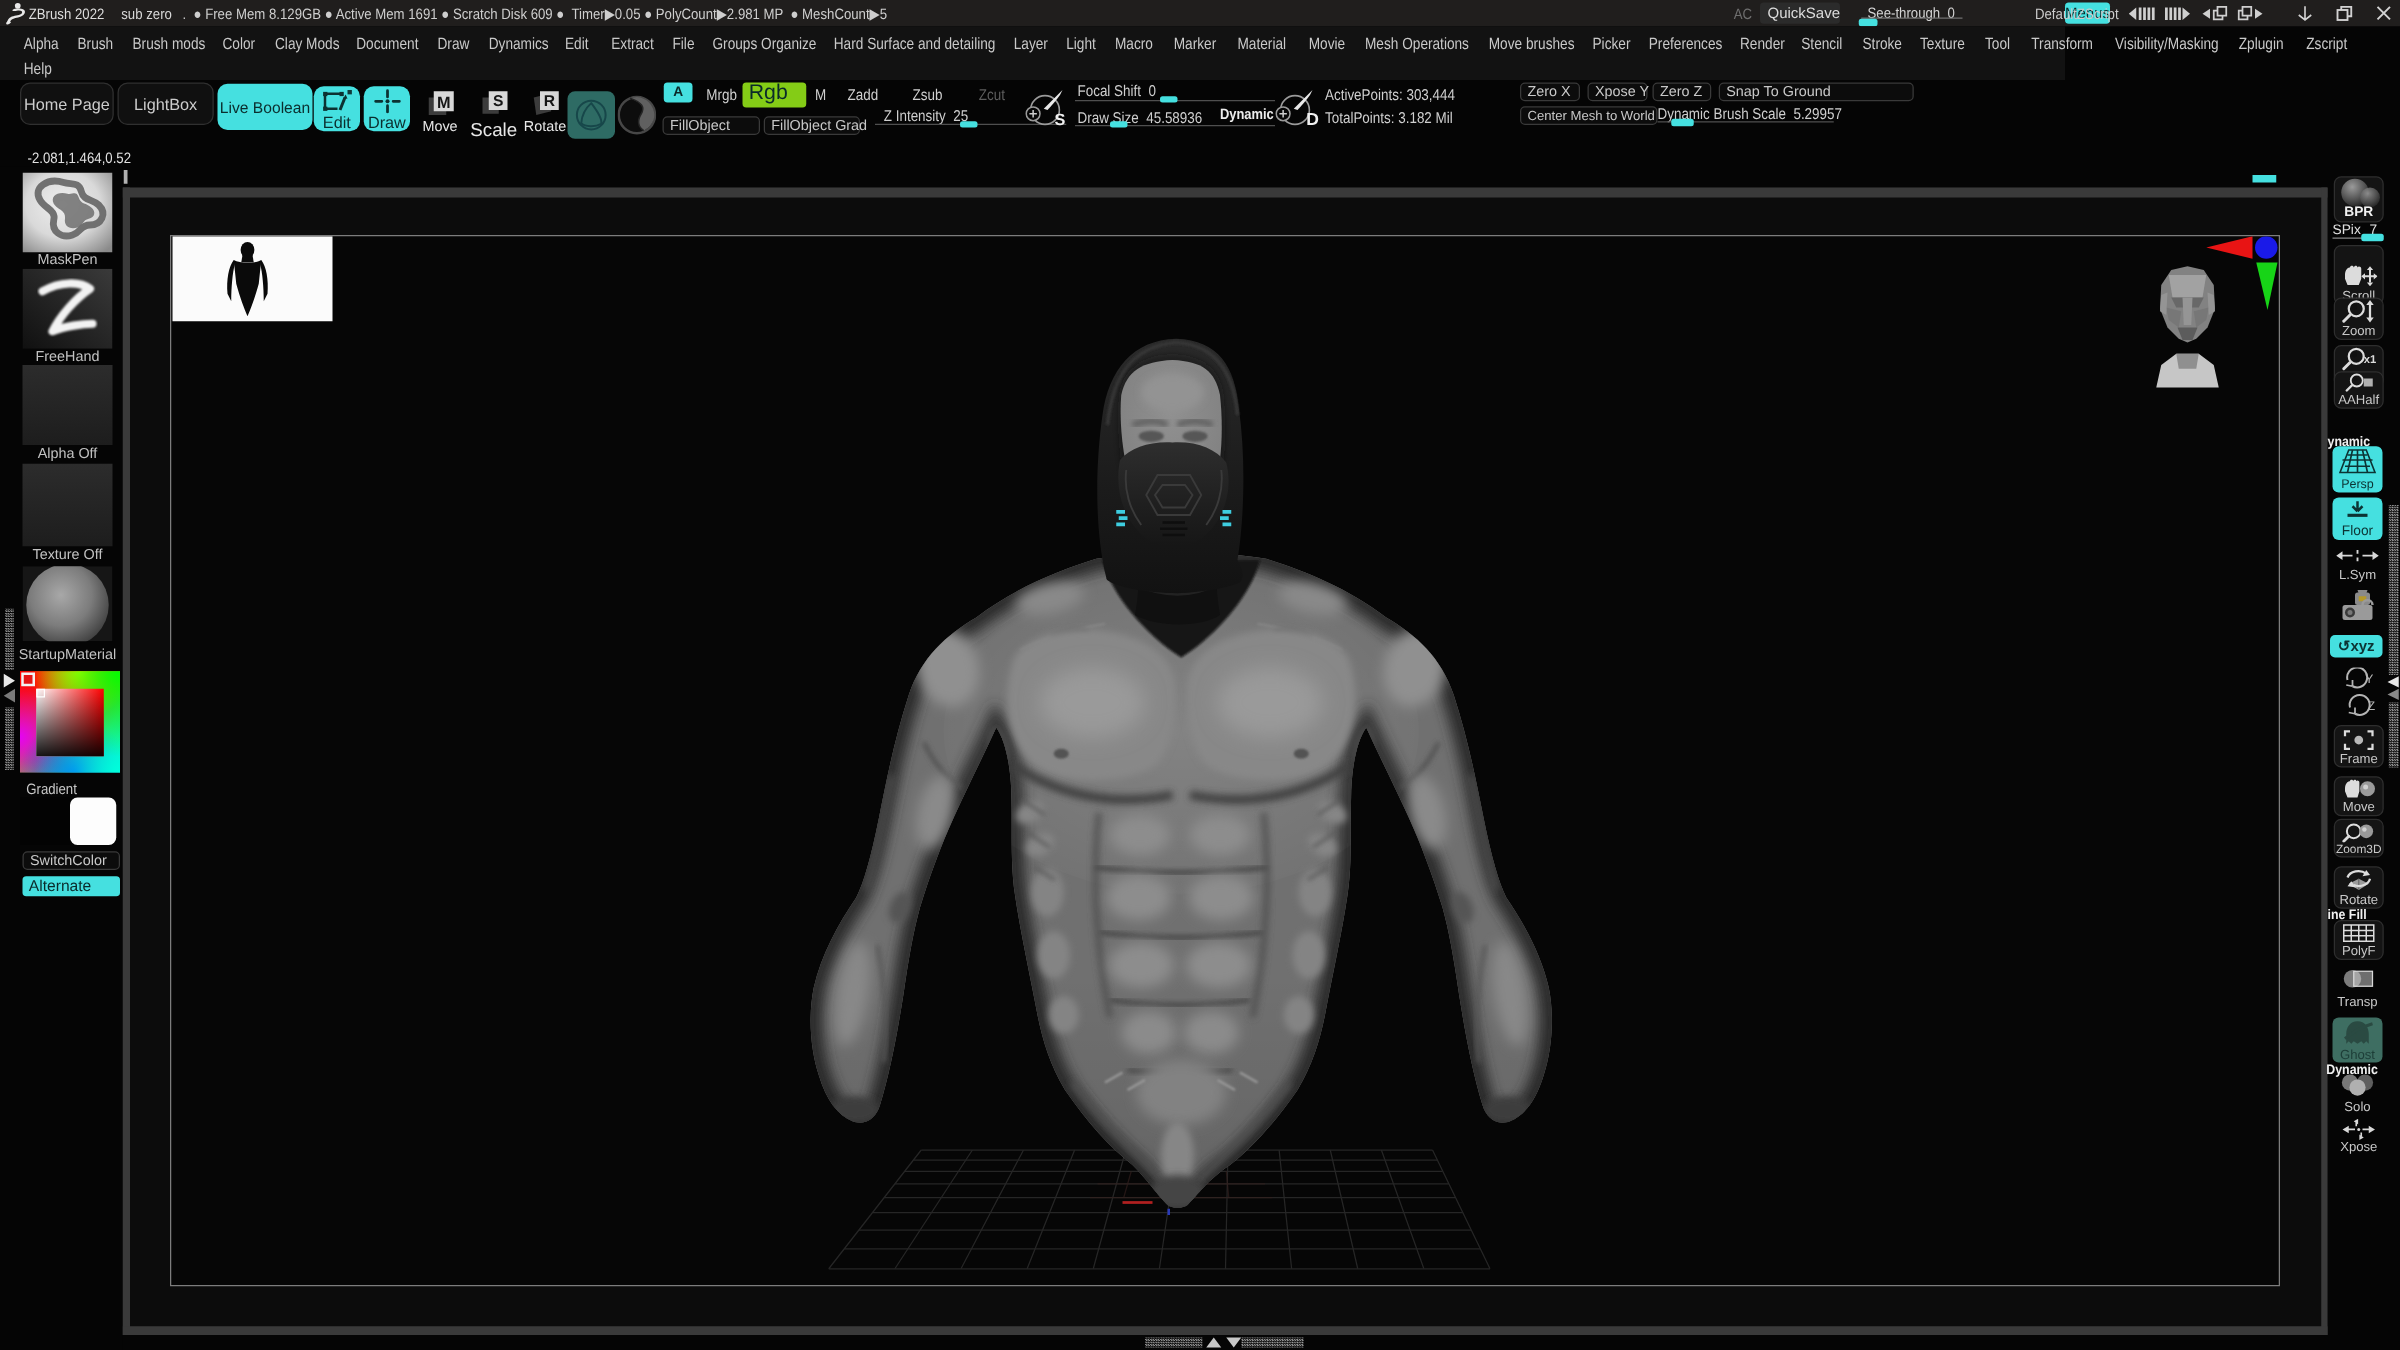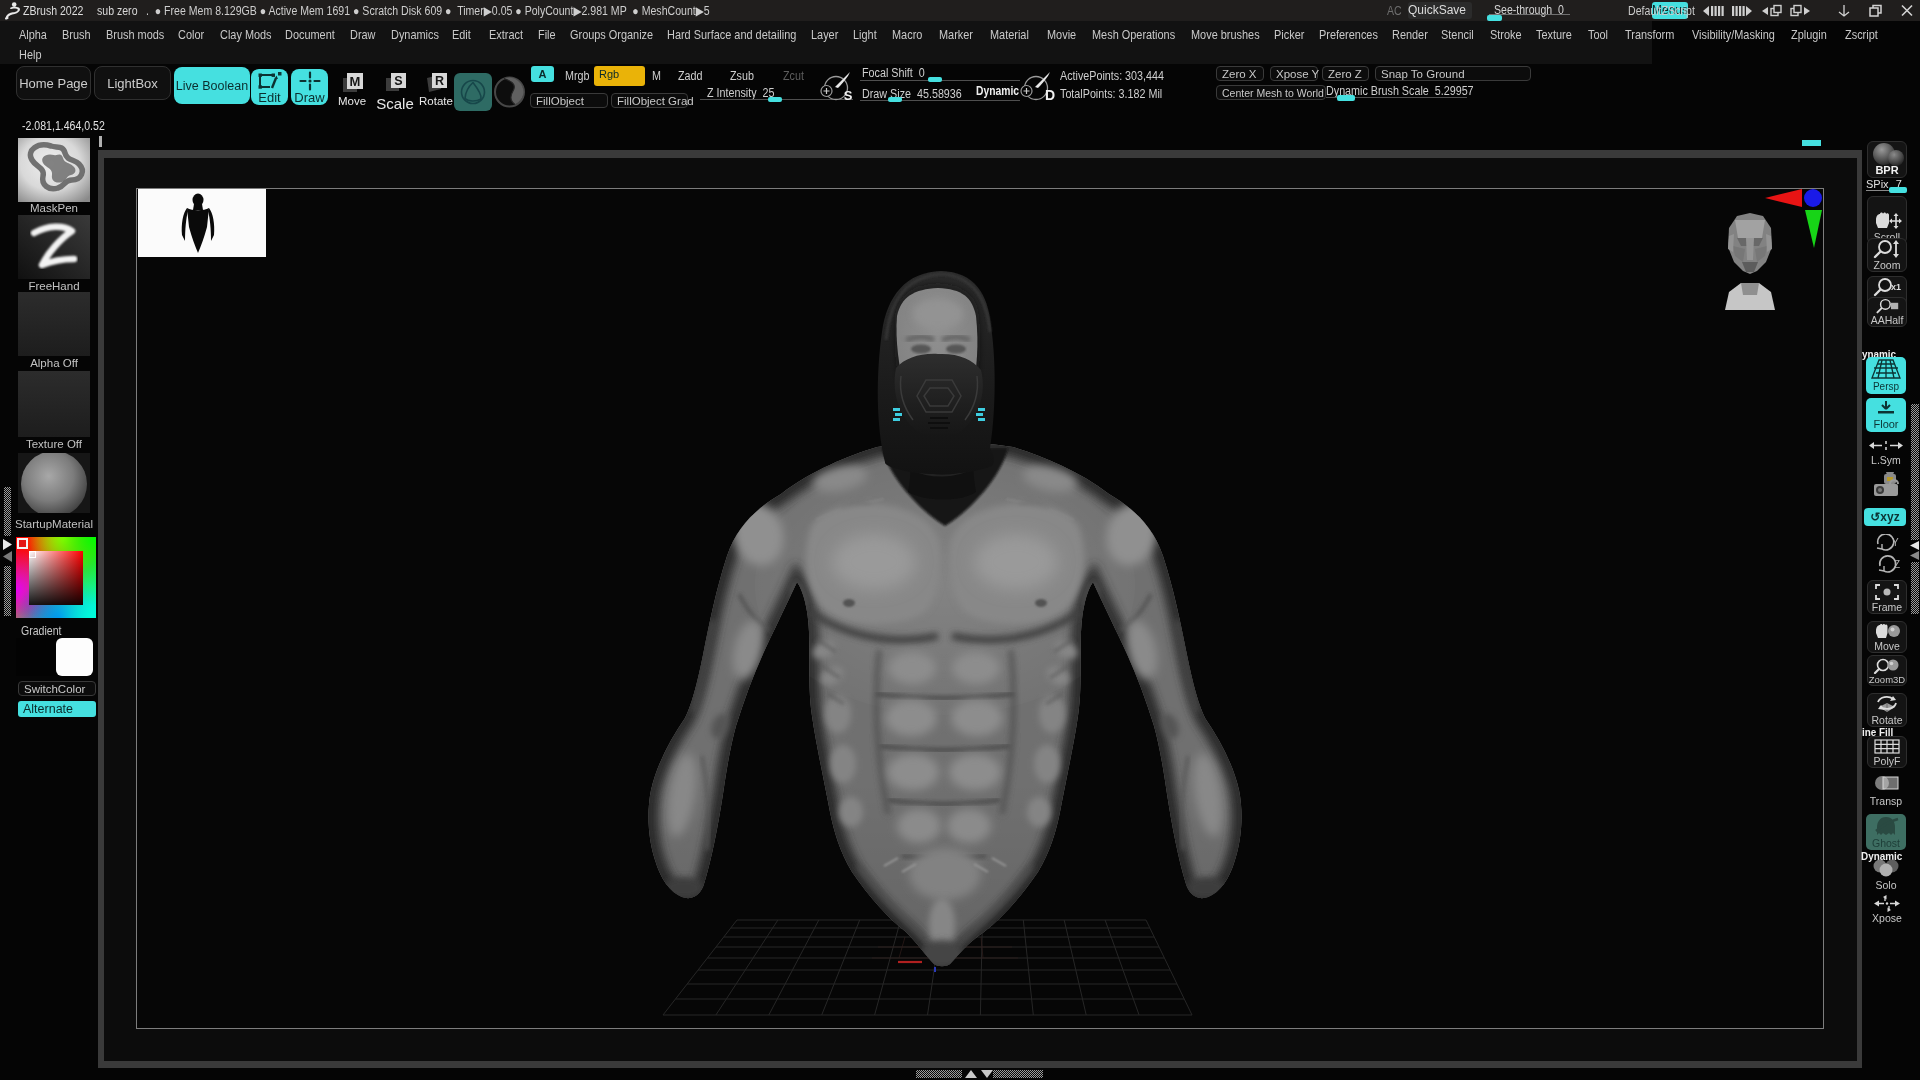--- a/index.html
+++ b/index.html
@@ -37,21 +37,21 @@
 <div id="titlebar">
   <svg class="abs" style="left:4px;top:1px" width="18" height="19" viewBox="0 0 18 19">
     <circle cx="10.2" cy="3.6" r="2.3" fill="#e8e8e8"></circle>
     <path d="M2.5 17.5 C1 16.5 2.5 13.5 5.5 12.2 C8.5 11 12 11.5 13.5 9.5 C14.5 8 12.5 7 9.5 7.6 C7 8.1 5.2 8 6.2 6.8 C7.2 5.6 12.5 5.2 14.8 6.6 C17 8 16 10.8 12.8 12.2 C9.8 13.5 6.5 13.3 4.8 15.2 C3.8 16.4 3.6 18.2 2.5 17.5 Z" fill="#e8e8e8"></path>
     <path d="M1.2 18.3 C0.4 17.8 1.5 15.9 3.2 15.2 L4.8 17 C3.4 18.5 2 18.8 1.2 18.3 Z" fill="#e8e8e8"></path>
   </svg>
   <span class="tt" style="left:23px;top:4px;color:#dedede">ZBrush 2022</span>
   <span class="tt" style="left:97px;top:4px;color:#d8d8d8">sub zero</span>
   <span class="tt" style="left:146px;top:4px;color:#cecece">.&nbsp; ● Free Mem 8.129GB ● Active Mem 1691 ● Scratch Disk 609 ●&nbsp; Timer▶0.05 ● PolyCount▶2.981 MP &nbsp;● MeshCount▶5</span>
   <span class="tt" style="left:1387px;top:4px;color:#6e6e6e">AC</span>
-  <div class="abs" style="left:1408px;top:2px;width:64px;height:17px;background:#2b2b2b;border-radius:3px;color:#dcdcdc;font-size:12px;text-align:left;line-height:17px">QuickSave</div>
+  <div class="abs" style="left:1408px;top:2px;width:64px;height:17px;background:#2b2b2b;border-radius:3px;color:#dcdcdc;font-size:12px;text-align:right;line-height:17px">QuickSave</div>
   <span class="tt" style="left:1494px;top:3px;color:#d4d4d4">See-through&nbsp; 0</span>
   <div class="abs" style="left:1489px;top:14px;width:81px;height:1px;background:#707070"></div>
   <div class="abs" style="left:1487px;top:15px;width:15px;height:6px;background:#45e0e0;border-radius:2px"></div>
   <div class="abs" style="left:1652px;top:2px;width:36px;height:17px;background:#45e0e0;border-radius:3px;color:#0a2a2a;font-size:12px;text-align:center;line-height:17px">Menus</div>
   <span class="tt" style="left:1628px;top:4px;color:#cccccc">DefaultZScript</span>
   <svg class="abs" style="left:1703px;top:4px" width="120" height="14" viewBox="0 0 120 14">
     <g fill="#cfcfcf">
       <path d="M0 7 L6 2 L6 12 Z"></path>
       <rect x="8" y="2" width="2.2" height="10"></rect>
         <rect x="11.5" y="2" width="2.2" height="10"></rect>
@@ -173,21 +173,21 @@
       <path d="M19 9.5 C24 16 28 22 27 26 C22 29 14 28.5 11 25.5 C11.5 19 14.5 13.5 19 9.5 Z" fill="none" stroke="#17474a" stroke-width="1.6" stroke-linejoin="round"></path>
     </svg>
   </div>
   <svg class="abs" style="left:494px;top:76px" width="31" height="32" viewBox="0 0 31 32">
     <circle cx="15.5" cy="16" r="14.5" fill="#0d0d0d" stroke="#474747" stroke-width="2"></circle>
     <path d="M10 2.5 C20 6 22 10 19 15 C16 20 16 25 21 28.5 C26 26 29.5 21 29.5 16 C29.5 8 23 2 15.5 1.5 Z" fill="#606060"></path>
     <path d="M10 2.5 C20 6 22 10 19 15 C16 20 16 25 21 28.5" fill="none" stroke="#252525" stroke-width="1.2"></path>
   </svg>
   <div class="abs" style="left:531px;top:66px;width:23px;height:16px;background:#45e0e0;border-radius:3px;color:#0a2a2a;font-size:11px;font-weight:bold;text-align:center;line-height:16px">A</div>
   <span class="slbl" style="left:565px;top:69px">Mrgb</span>
-  <div class="abs" style="left:594px;top:66px;width:51px;height:20px;background:#eab308;border-radius:3px;color:#0a2a2a;font-size:11px;line-height:16px;padding-left:5px">Rgb</div>
+  <div class="abs" style="left:594px;top:66px;width:51px;height:20px;background:#84cc16;border-radius:3px;color:#0a2a2a;font-size:17px;line-height:16px;padding-left:5px">Rgb</div>
   <span class="slbl" style="left:652px;top:69px">M</span>
   <span class="slbl" style="left:678px;top:69px">Zadd</span>
   <span class="slbl" style="left:730px;top:69px">Zsub</span>
   <span class="slbl" style="left:783px;top:69px;color:#5e5e5e">Zcut</span>
   <div class="sbtn" style="left:530px;top:93px;width:78px;height:15px">FillObject</div>
   <div class="sbtn" style="left:611px;top:93px;width:77px;height:15px">FillObject Grad</div>
   <span class="slbl" style="left:707px;top:86px">Z Intensity&nbsp; 25</span>
   <div class="sline" style="left:700px;top:99px;width:153px"></div>
   <div class="shandle" style="left:768px;top:97px;width:14px;height:5px"></div>
   <svg class="abs" style="left:820px;top:71px" width="34" height="32" viewBox="0 0 34 32">

